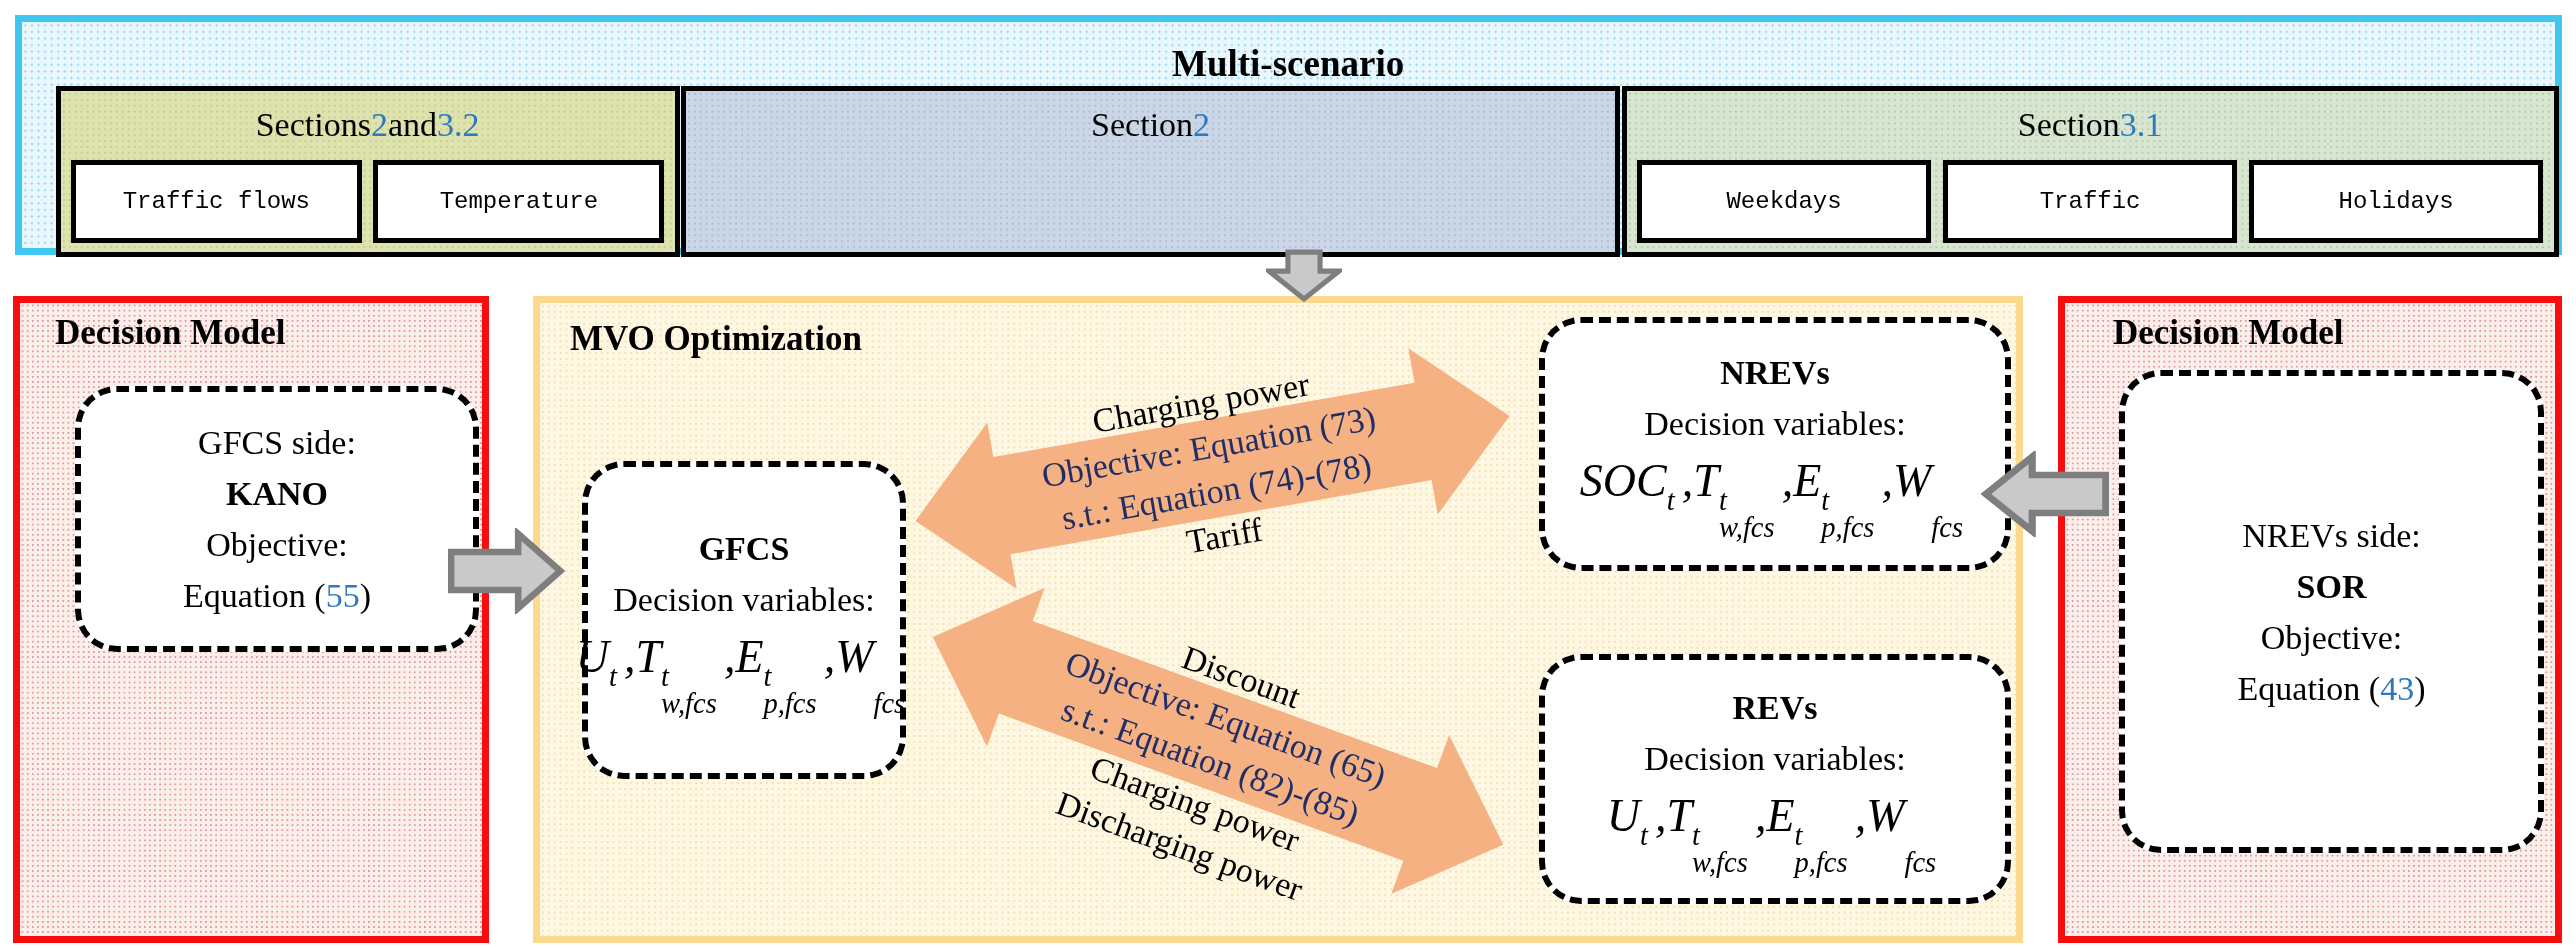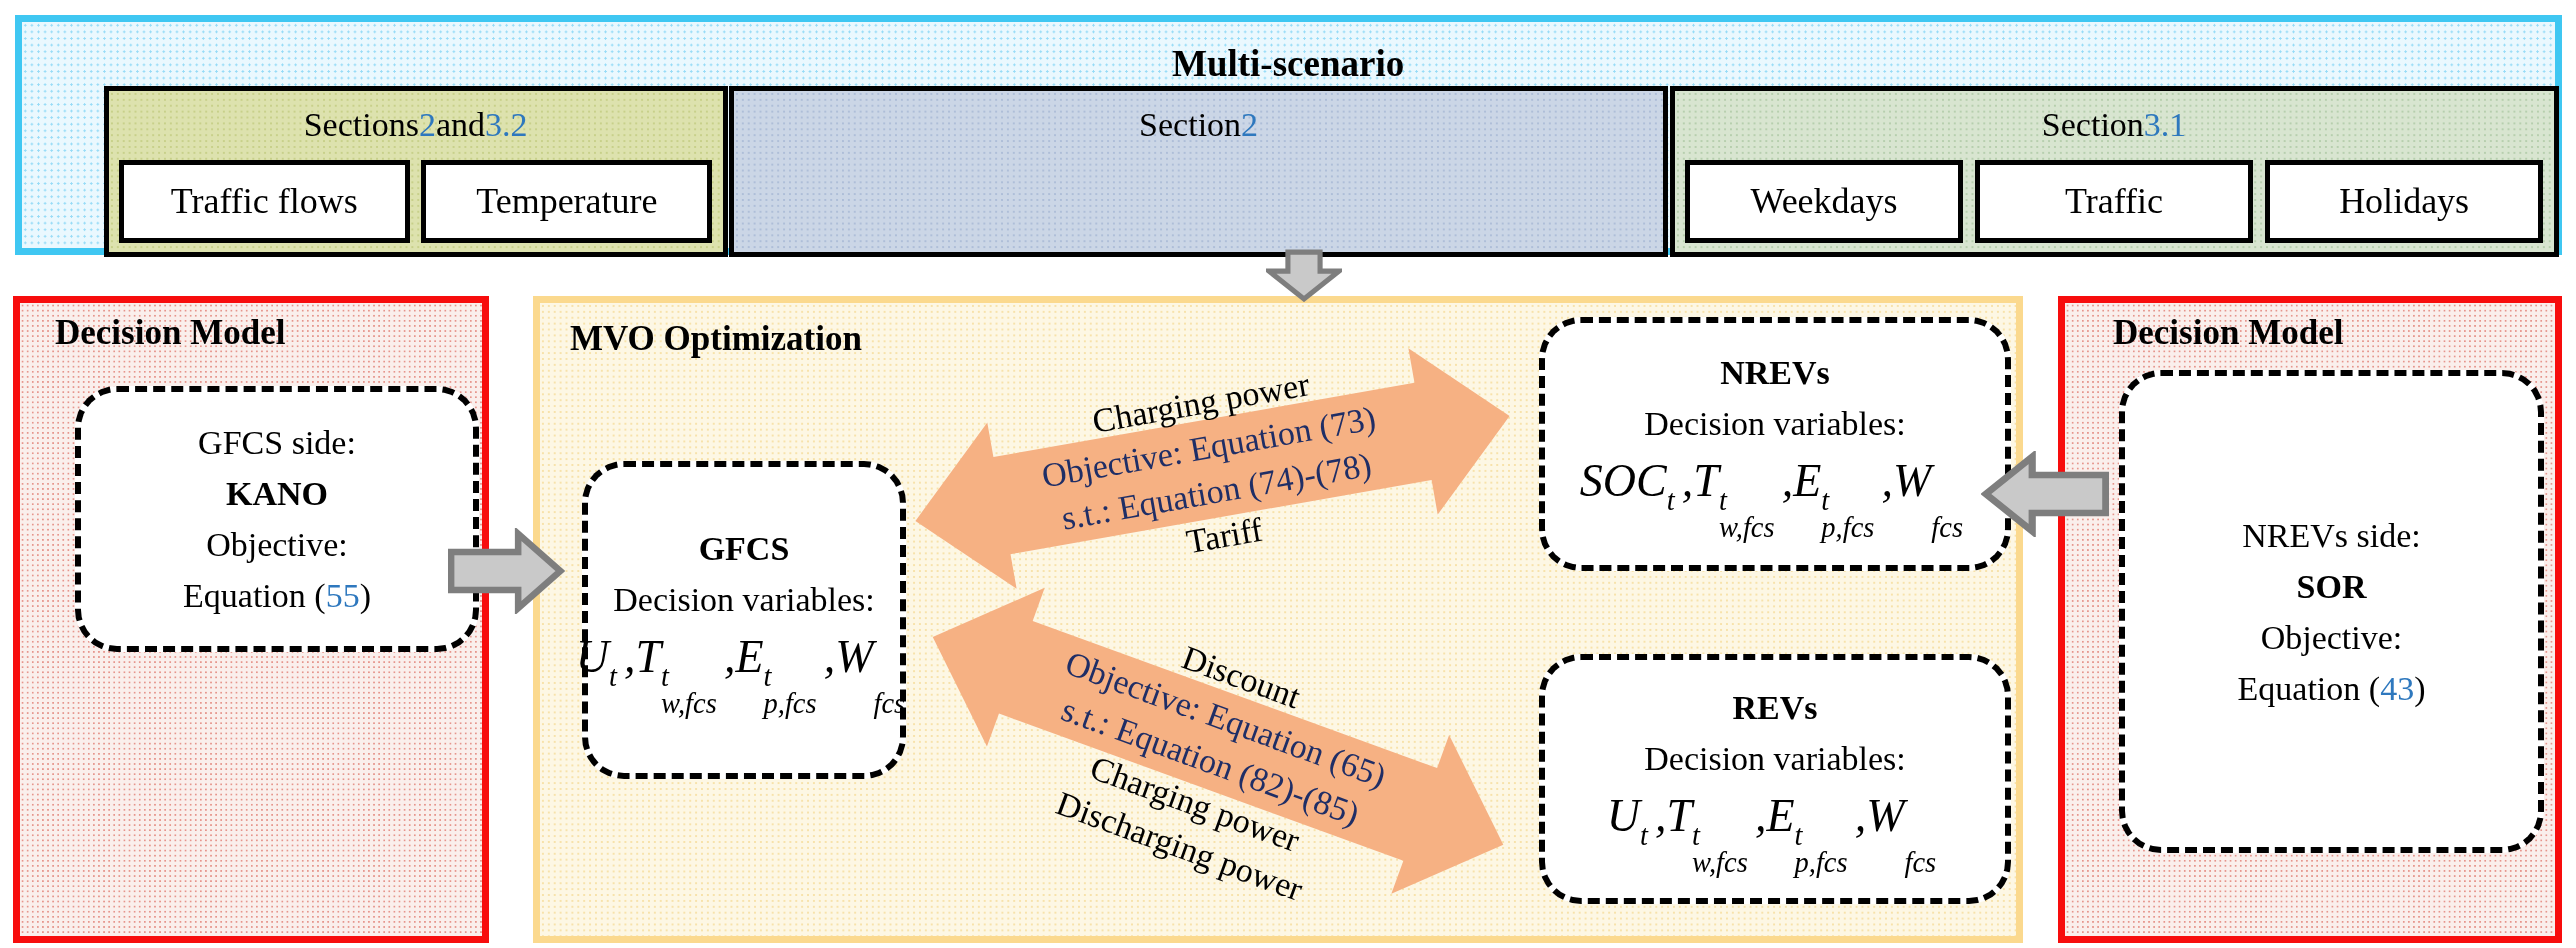--- a/index.html
+++ b/index.html
@@ -2,38 +2,38 @@
 <html style="font-size:11.7px"><head>
 <meta charset="utf-8">
 <style>
   html,body{margin:0;padding:0;background:#fff;}
   .stage{
     position:relative;width:2576px;height:949px;overflow:hidden;
     font-family:"Liberation Serif","DejaVu Serif",serif;color:#000;
   }
   
   .tex-cyan{background-color:#EAF8FE;background-image:radial-gradient(rgba(80,195,240,.55) 1.2px,transparent 1.2px);background-size:6.6px 6.6px;}
-  .tex-olive{background-color:#DDE2AE;background-image:radial-gradient(rgba(160,175,70,.35) 1.2px,transparent 1.2px);background-size:5.9px 5.9px;margin-left:48px;}
+  .tex-olive{background-color:#DDE2AE;background-image:radial-gradient(rgba(160,175,70,.35) 1.2px,transparent 1.2px);background-size:5.9px 5.9px;}
   .tex-blue{background-color:#CBD6E6;background-image:radial-gradient(rgba(120,145,190,.35) 1.2px,transparent 1.2px);background-size:5.9px 5.9px;}
   .tex-green{background-color:#D8E5D0;background-image:radial-gradient(rgba(120,165,110,.35) 1.2px,transparent 1.2px);background-size:5.9px 5.9px;}
   .tex-red{background-color:#FAEFEC;background-image:radial-gradient(rgba(210,60,45,.5) 1.2px,transparent 1.2px);background-size:5.1px 5.1px;}
   .tex-cream{background-color:#FDF7E4;background-image:radial-gradient(rgba(240,200,100,.45) 1.1px,transparent 1.1px);background-size:5.9px 5.9px;}
 
   
   .cyan-panel{position:absolute;left:14.6px;top:14.6px;width:2547px;height:240px;border:7.3px solid #3FC7F2;box-sizing:border-box;}
   .ms-title{position:absolute;left:0;top:20.5px;width:100%;text-align:center;font-size:37px;font-weight:bold;}
   .groups{position:absolute;left:34px;top:64px;width:2503px;height:171px;display:flex;}
   .group{border:5.9px solid #000;box-sizing:border-box;display:flex;flex-direction:column;}
   .group+.group{margin-left:1.5px;}
   .g1{width:624px;}
   .g2{width:939px;}
   .g3{flex:1;}
   .group-header{height:69px;display:flex;align-items:center;justify-content:center;font-size:34px;}
   .group-boxes{flex:1;display:flex;gap:11.7px;padding:0 10.3px 8.8px 10.3px;}
-  .wbox{flex:1;background:#fff;border:5.1px solid #000;display:flex;align-items:center;justify-content:center;font-size:36px;}
+  .wbox{flex:1;background:#fff;border:5.1px solid #000;display:flex;align-items:center;justify-content:center;font-size:24px;font-family:Liberation Mono, monospace;}
   .blue{color:#2E78BE;}
   .ink{color:#000;}
 
   
   .red-panel{position:absolute;top:296px;height:647px;border:7.3px solid #F70D0D;box-sizing:border-box;}
   .red-left{left:13px;width:476px;}
   .red-right{left:2058px;width:504px;}
   .panel-title{position:absolute;font-size:35px;font-weight:bold;}
   .cream-panel{position:absolute;left:533px;top:296px;width:1490px;height:647px;border:7.3px solid #FBD98E;box-sizing:border-box;}
 

